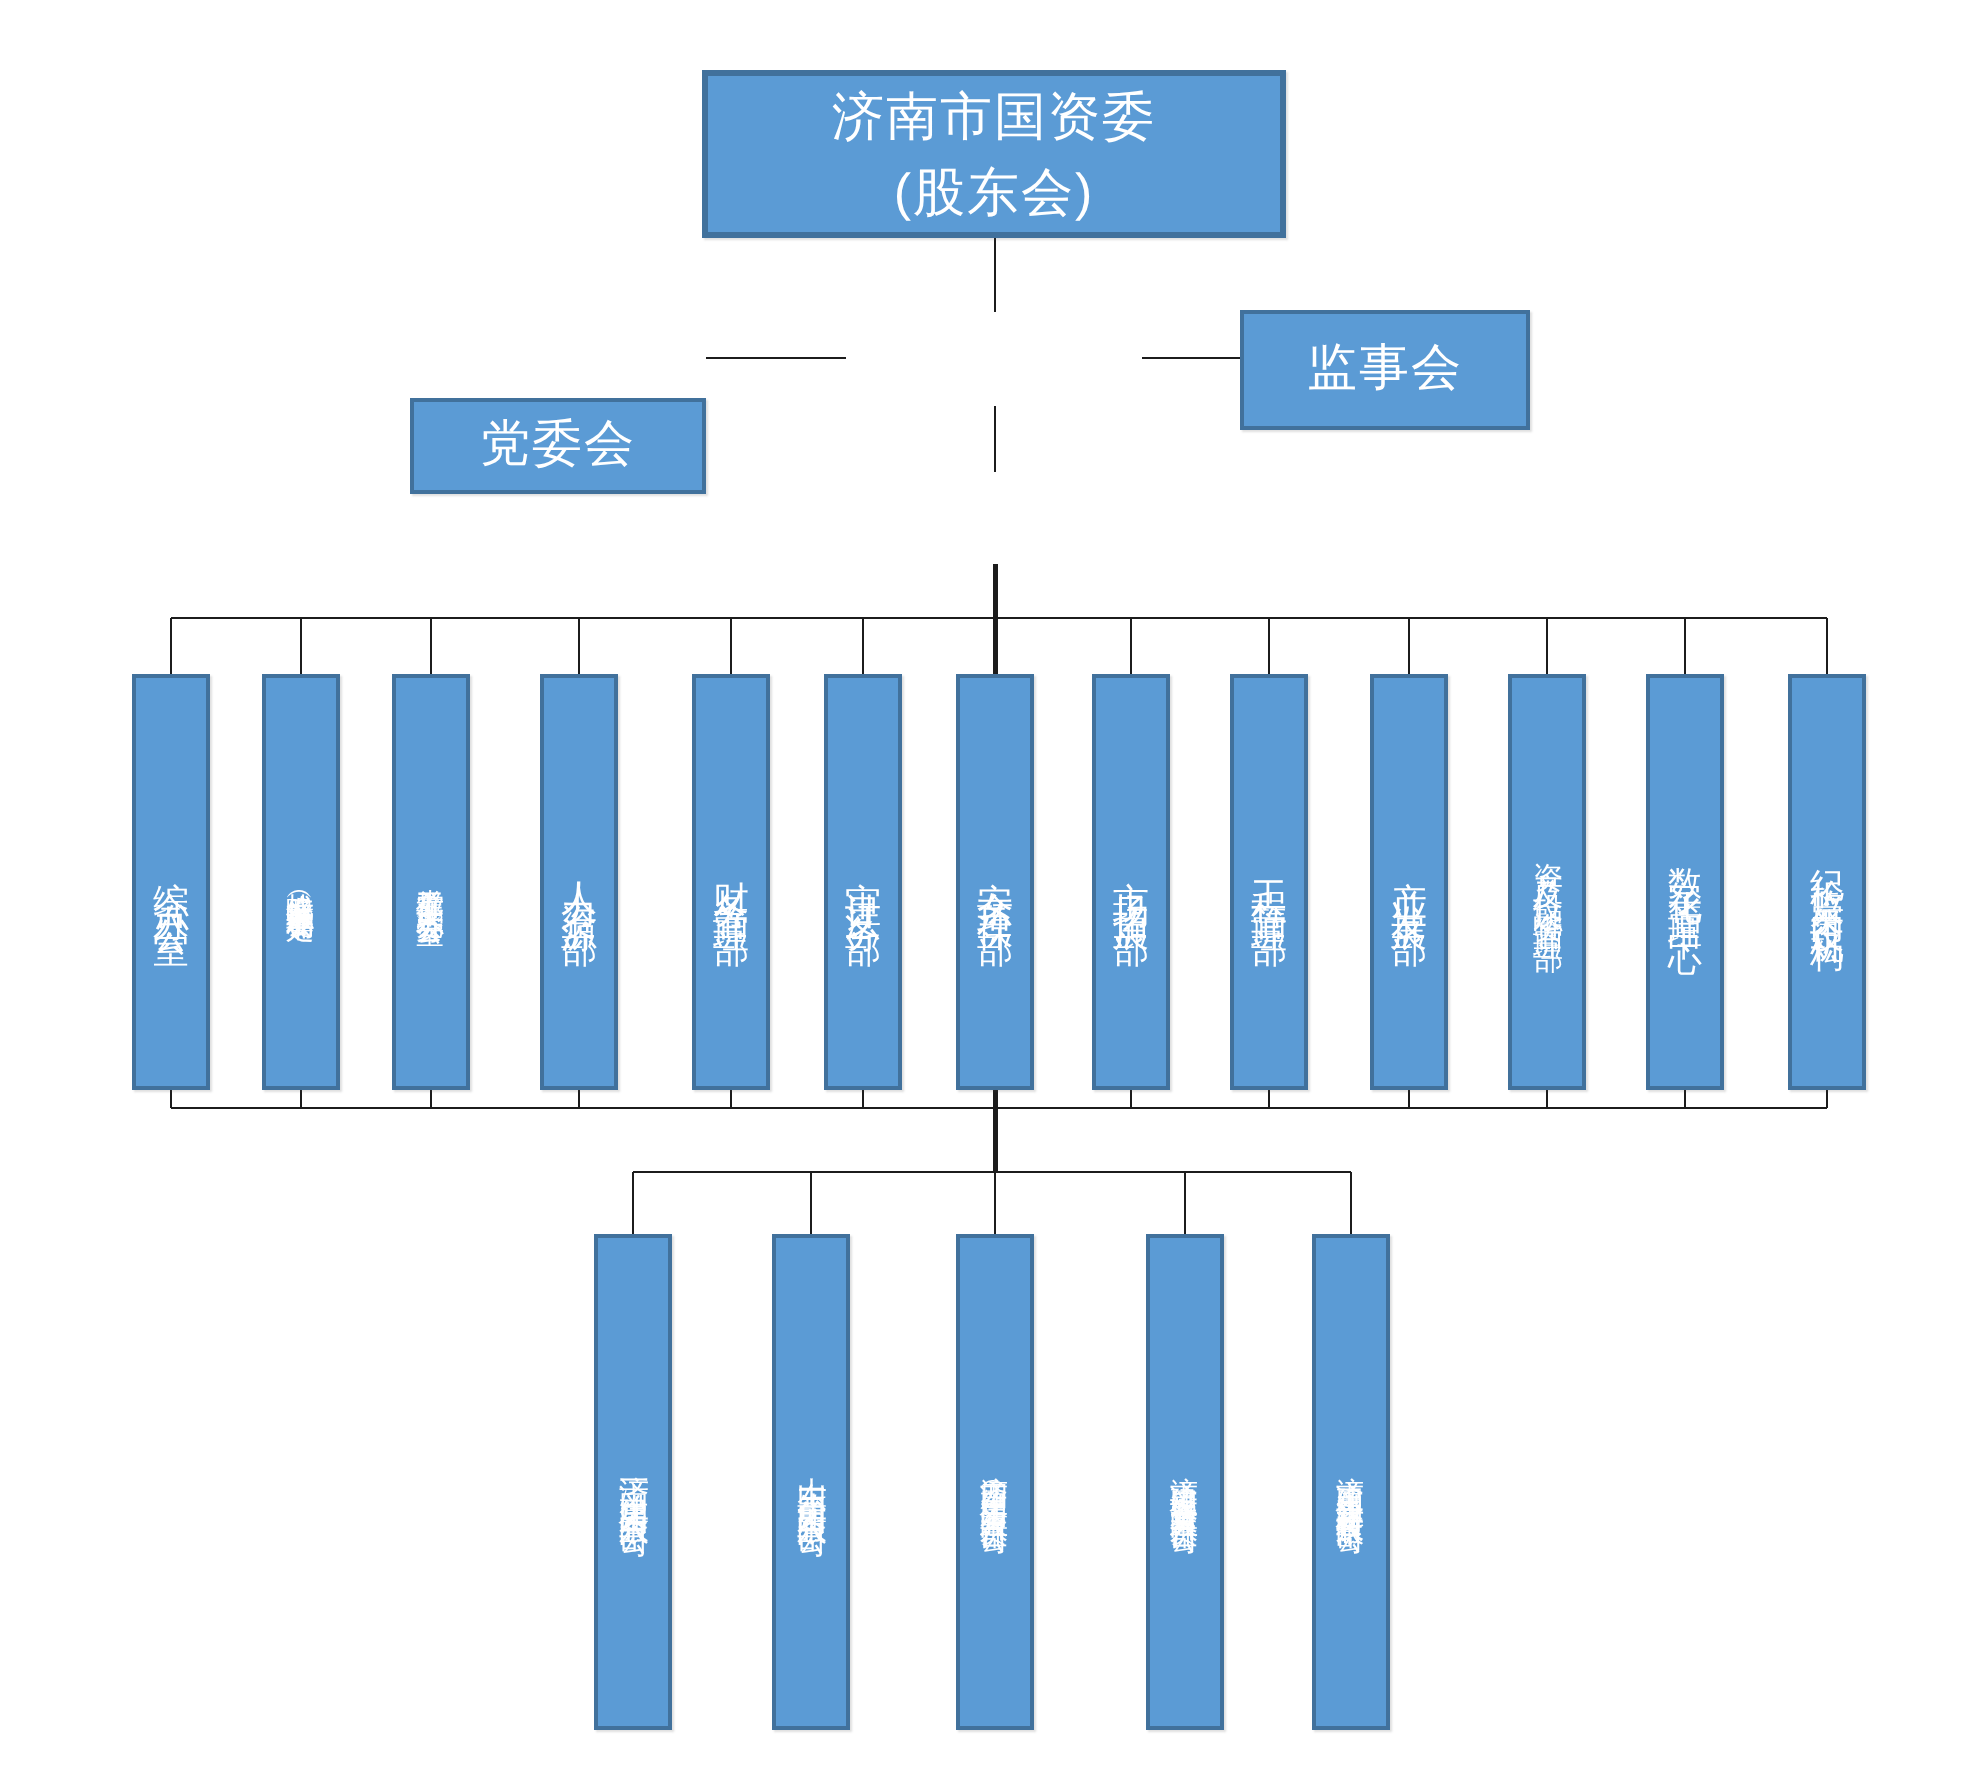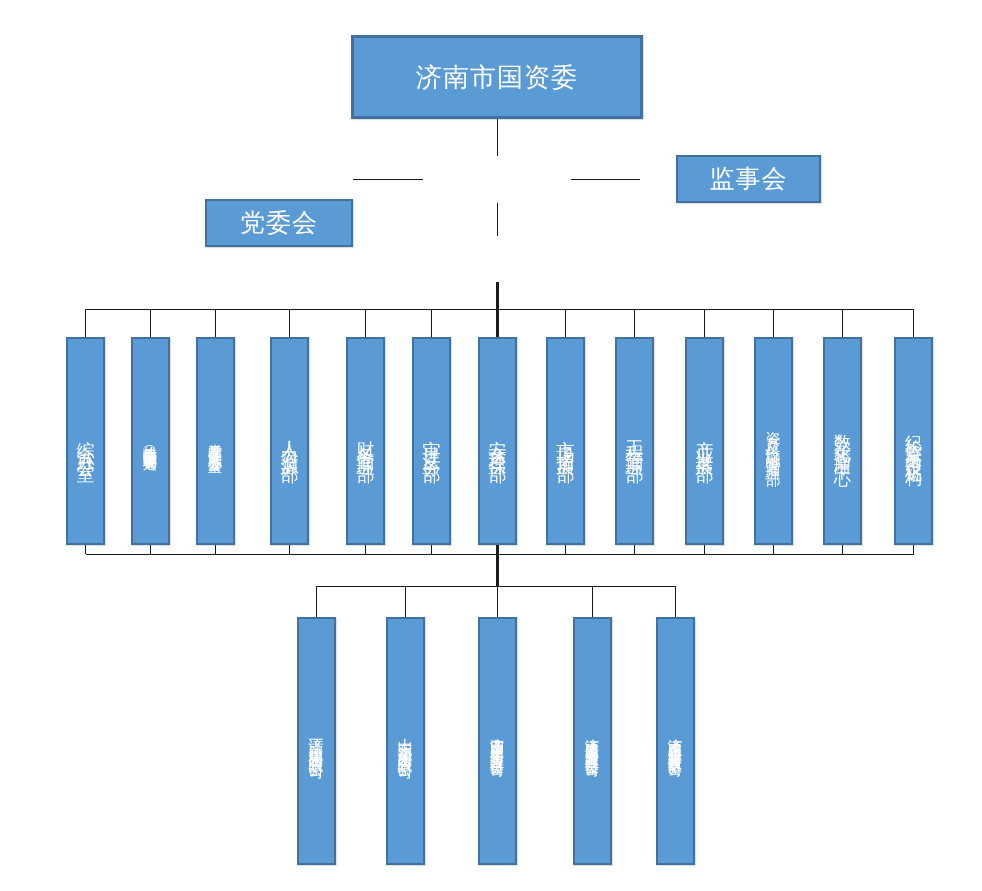--- a/index.html
+++ b/index.html
@@ -120,27 +120,28 @@
       <line x1="405.5" y1="586" x2="405.5" y2="618"></line>
       <line x1="497.5" y1="586" x2="497.5" y2="618"></line>
       <line x1="592.5" y1="586" x2="592.5" y2="618"></line>
       <line x1="675.5" y1="586" x2="675.5" y2="618"></line>
     </g>
   </svg>
 
   <div class="node hnode root" style="left:351px; top:35px; width:292px; height:84px;">
     <div class="rootlines">
       <span>济南市国资委</span>
+      <span>(股东会)</span>
     </div>
   </div>
 
   <div class="node hnode" style="left:205px; top:155px; width:148px; height:48px;margin-top:44px;">
     <span>党委会</span>
   </div>
-  <div class="node hnode" style="left:676px; top:155px; width:145px; height:48px;">
+  <div class="node hnode" style="left:620px; top:155px; width:145px; height:60px;">
     <span>监事会</span>
   </div>
 
 
   <div class="node vnode" style="left:66px;">
     <span class="vtext n5">综合办公室</span>
   </div>
   <div class="node vnode" style="left:131px;">
     <span class="vtext n13">战略发展部（董事会秘书处）</span>
   </div>

